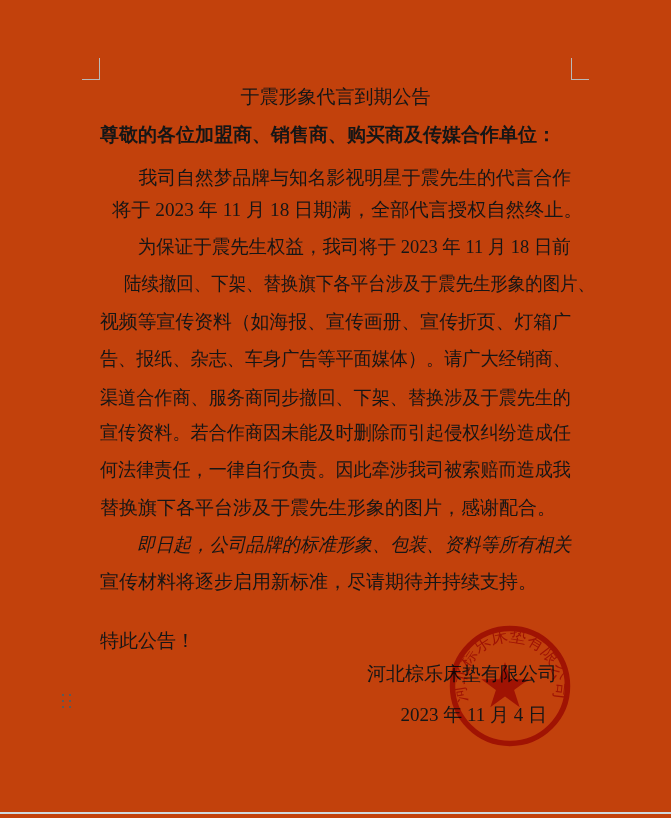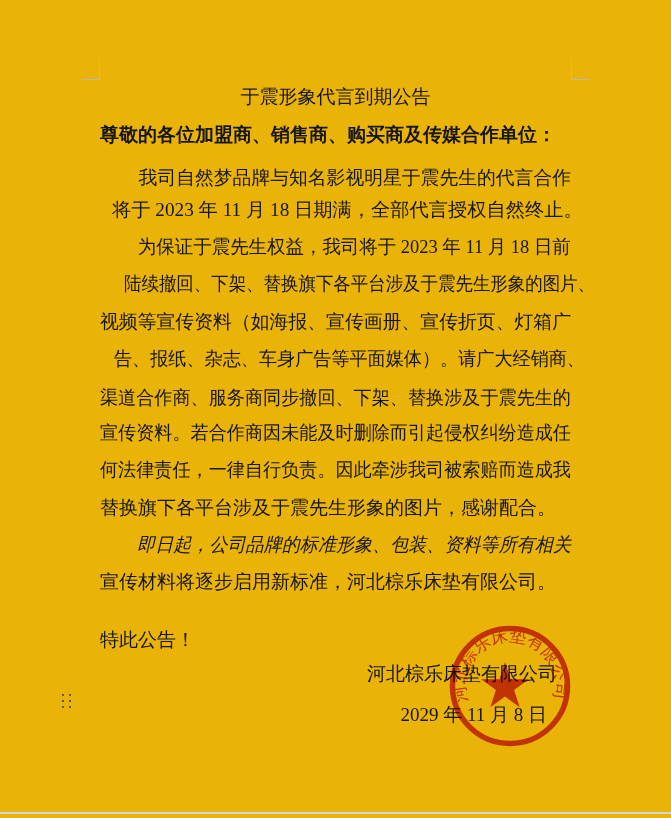--- a/index.html
+++ b/index.html
@@ -1,17 +1,17 @@
 <!DOCTYPE html>
 <html><head>
 <meta charset="utf-8">
 <style>
   html,body{margin:0;padding:0;background:#fff;}
   .page{
-    position:relative;width:671px;height:818px;background:#eab308;overflow:hidden;
+    position:relative;width:671px;height:818px;background:#c2410c;overflow:hidden;
     font-family:"Liberation Serif","DejaVu Serif",serif;
   }
   
   .line{
     position:absolute;left:100px;width:471px;height:26px;line-height:26px;
     font-size:19px;color:#161616;white-space:nowrap;
   }
   .line>span{display:inline-block;transform-origin:0 60%;}
   .ind>span{padding-left:39px;}
   .center{text-align:center;}
@@ -40,32 +40,32 @@
   <div class="crop" style="left:571px;top:79px;width:18px;height:1px;"></div>
 
   <div class="line center" style="top:84px;"><span>于震形象代言到期公告</span></div>
 
   <div class="line" style="top:122px;font-weight:bold;"><span>尊敬的各位加盟商、销售商、购买商及传媒合作单位：</span></div>
   <div class="line fit ind" style="top:165px;"><span style="transform: scaleX(0.9895);">我司自然梦品牌与知名影视明星于震先生的代言合作</span></div>
   <div class="line fit" style="top:197px;margin-left:12px;"><span style="transform: scaleX(1.0129);">将于 2023 年 11 月 18 日期满，全部代言授权自然终止。</span></div>
   <div class="line fit ind" style="top:234px;"><span style="transform: scaleX(0.9711);">为保证于震先生权益，我司将于 2023 年 11 月 18 日前</span></div>
   <div class="line fit" style="top:271px;margin-left:24px;"><span style="transform: scaleX(0.9181);">陆续撤回、下架、替换旗下各平台涉及于震先生形象的图片、</span></div>
   <div class="line fit" style="top:309px;"><span style="transform: scaleX(0.9916);">视频等宣传资料（如海报、宣传画册、宣传折页、灯箱广</span></div>
-  <div class="line fit" style="top:346px;margin-left:14px;"><span style="transform: scaleX(0.9534);">告、报纸、杂志、车身广告等平面媒体）。请广大经销商、</span></div>
+  <div class="line fit" style="top:346px;"><span style="transform: scaleX(0.9534);">告、报纸、杂志、车身广告等平面媒体）。请广大经销商、</span></div>
   <div class="line fit" style="top:385px;"><span style="transform: scaleX(0.9534);">渠道合作商、服务商同步撤回、下架、替换涉及于震先生的</span></div>
   <div class="line fit" style="top:420px;"><span style="transform: scaleX(0.9534);">宣传资料。若合作商因未能及时删除而引起侵权纠纷造成任</span></div>
   <div class="line fit" style="top:457px;"><span style="transform: scaleX(0.9534);">何法律责任，一律自行负责。因此牵涉我司被索赔而造成我</span></div>
   <div class="line" style="top:495px;"><span>替换旗下各平台涉及于震先生形象的图片，感谢配合。</span></div>
   <div class="line fit ind" style="top:532px;font-style:italic;"><span style="transform: scaleX(0.9515);">即日起，公司品牌的标准形象、包装、资料等所有相关</span></div>
-  <div class="line" style="top:569px;"><span>宣传材料将逐步启用新标准，河北棕乐床垫有限公司。</span></div>
+  <div class="line" style="top:569px;"><span>宣传材料将逐步启用新标准，尽请期待并持续支持。</span></div>
 
-  <div class="line" style="top:628px;font-family:Liberation Mono, monospace;"><span>特此公告！</span></div>
+  <div class="line" style="top:628px;"><span>特此公告！</span></div>
 
   <div class="line right sig-company" style="top:661px;"><span>河北棕乐床垫有限公司</span></div>
-  <div class="line right sig-date" style="top:702px;"><span>2029 年 11 月 8 日</span></div>
+  <div class="line right sig-date" style="top:702px;"><span>2023 年 11 月 4 日</span></div>
 
   <div class="dots">
     <i style="left:0;top:0;"></i>
       <i style="left:7px;top:0;"></i>
     <i style="left:0;top:6px;"></i>
       <i style="left:7px;top:6px;"></i>
     <i style="left:0;top:12px;"></i>
       <i style="left:7px;top:12px;"></i>
   </div>
 

